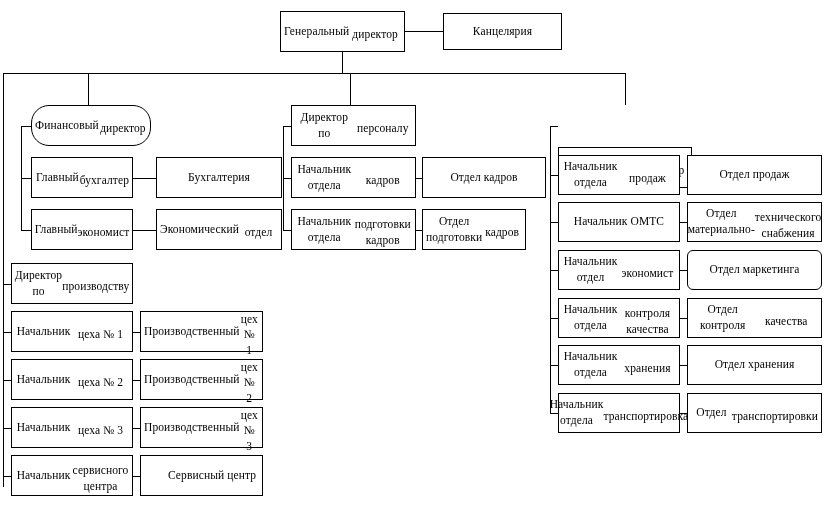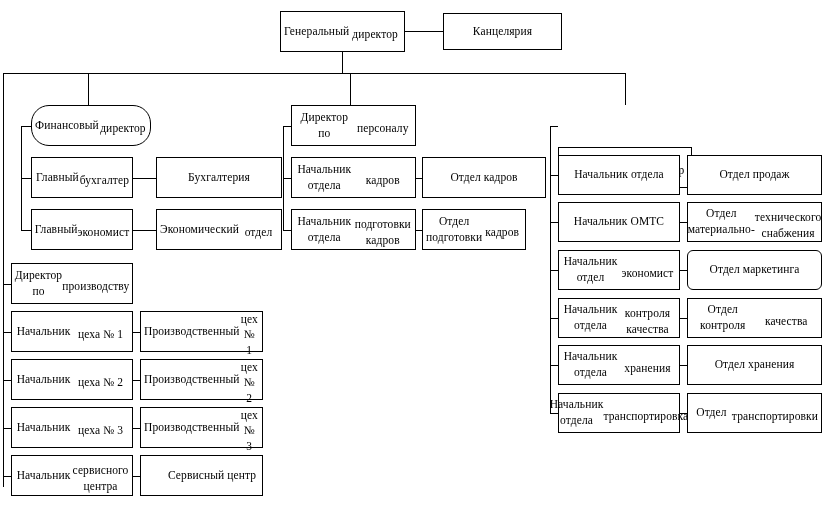--- a/index.html
+++ b/index.html
@@ -203,20 +203,21 @@
     <span class="ln">Отдел подготовки</span>
     <span class="ln">кадров</span>
   </div>
 
   <div class="node two-line" style="left:558px; top:111px; width:134px; height:41px;margin-top:36px;">
     <span class="ln">Коммерческий</span>
     <span class="ln">директор</span>
   </div>
   <div class="node two-line" style="left:558px; top:155px; width:122px; height:40px;">
     <span class="ln">Начальник отдела</span>
+    <span class="ln">продаж</span>
   </div>
   <div class="node" style="left:687px; top:155px; width:135px; height:40px;">
     <span class="ln">Отдел продаж</span>
   </div>
   <div class="node" style="left:558px; top:202px; width:122px; height:40px;">
     <span class="ln">Начальник ОМТС</span>
   </div>
   <div class="node two-line" style="left:687px; top:202px; width:135px; height:40px;">
     <span class="ln">Отдел материально-</span>
     <span class="ln">технического снабжения</span>

